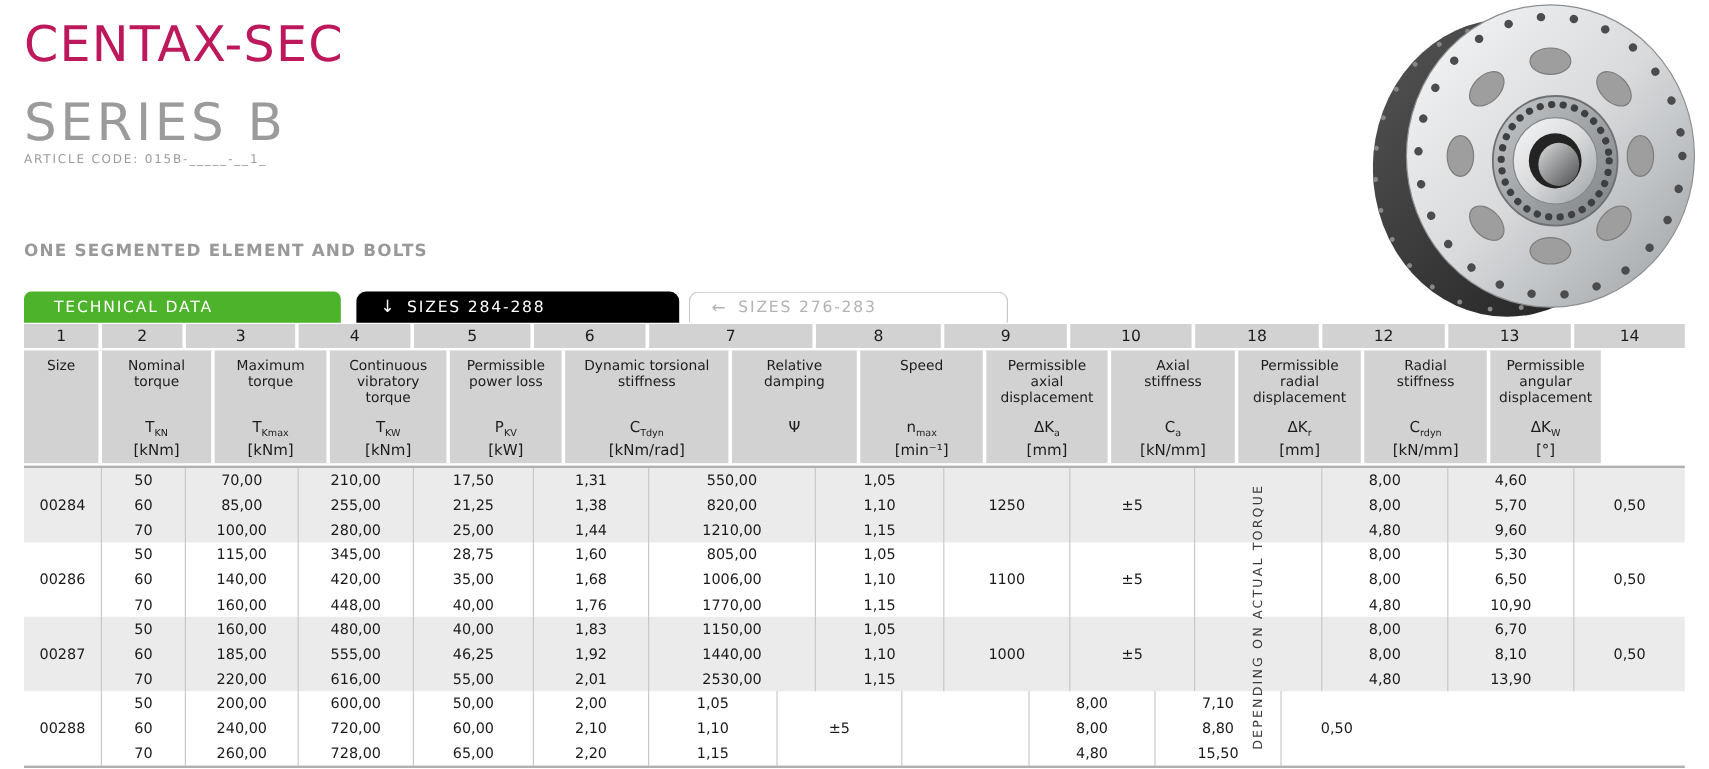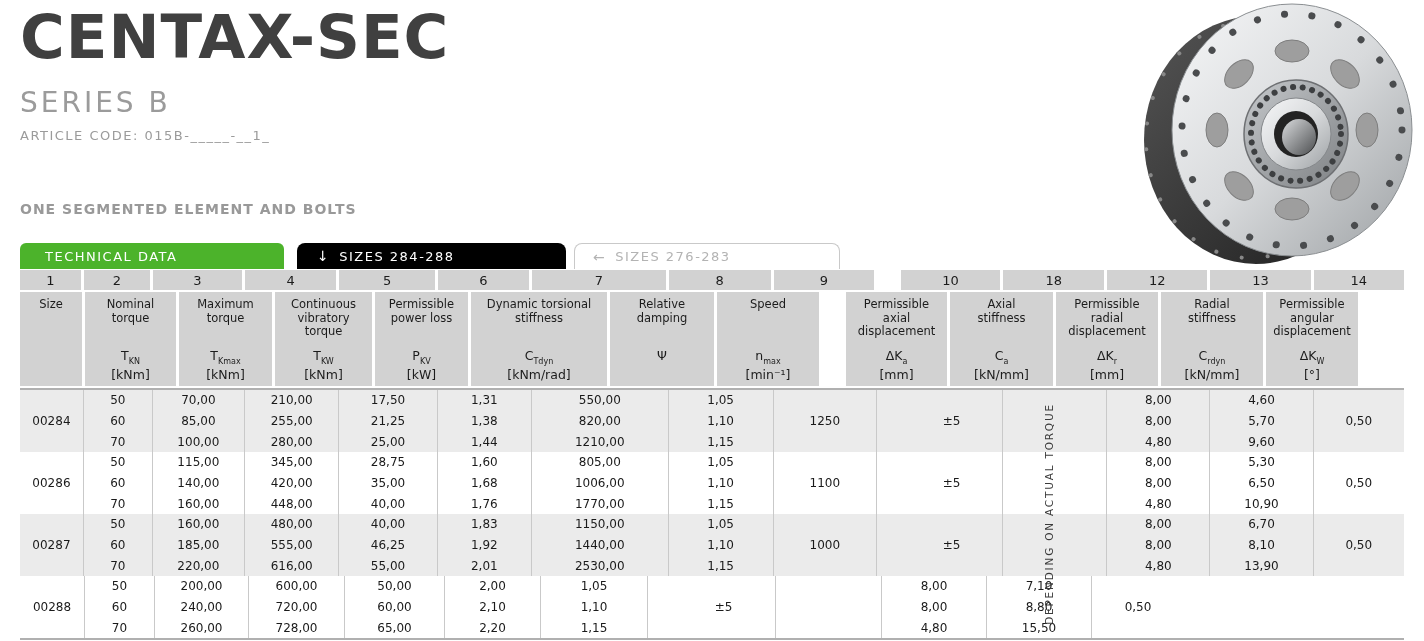--- a/index.html
+++ b/index.html
@@ -3,23 +3,23 @@
 <meta charset="utf-8">
 <style>
   html,body{margin:0;padding:0;}
   body{
     width:1424px;height:641px;position:relative;overflow:hidden;background:#fff;
     font-family:"DejaVu Sans","Liberation Sans",sans-serif;color:#1a1a1a;
   }
   *{box-sizing:border-box;}
 
   
-  .title{position:absolute;left:20px;top:12px;font-size:61px;line-height:50px;letter-spacing:1px;color:#404040;font-weight:700;}
-  .series{position:absolute;left:20px;top:80px;font-size:28px;line-height:46px;letter-spacing:3px;color:#9b9b9b;font-weight:400;}
-  .artcode{position:absolute;left:20px;top:128px;font-size:13px;letter-spacing:1.5px;color:#9b9b9b;}
+  .title{position:absolute;left:20px;top:12px;font-size:41px;line-height:50px;letter-spacing:1px;color:#be185d;font-weight:400;}
+  .series{position:absolute;left:20px;top:80px;font-size:43px;line-height:46px;letter-spacing:3px;color:#9b9b9b;font-weight:400;}
+  .artcode{position:absolute;left:20px;top:128px;font-size:10px;letter-spacing:1.5px;color:#9b9b9b;}
   .secthead{position:absolute;left:20px;top:201px;font-size:14px;font-weight:bold;letter-spacing:1px;color:#999;}
 
   
   .pimg{position:absolute;left:1144px;top:0;width:280px;height:268px;}
 
   
   .tabs{position:absolute;left:20px;top:243px;width:1384px;height:26px;display:flex;align-items:flex-end;}
   .tab{height:26px;display:flex;align-items:center;font-size:13px;font-weight:normal;letter-spacing:1.5px;}
   .tab-green{width:264px;background:#4cb32b;border-radius:6px 6px 0 0;color:#fff;padding-left:25px;}
   .tab-black{width:269px;margin-left:13px;background:#000;border-radius:8px 8px 0 0;color:#fff;padding-left:20px;}
@@ -45,21 +45,21 @@
   .bc{display:flex;flex-direction:column;border-right:1px solid #c9c9c9;height:62px;}
   .bc:last-child{border-right:none;}
   .ln{flex:1;display:flex;align-items:center;justify-content:center;font-size:12px;}
   .one{flex:1;display:flex;align-items:center;justify-content:center;font-size:12px;}
 
   .vnote{position:absolute;left:976px;top:0;width:106px;height:100%;pointer-events:none;}
   .vnote span{position:absolute;left:50%;top:50%;transform:translate(-50%,-50%) rotate(-90deg);white-space:nowrap;font-size:10.5px;letter-spacing:1.8px;color:#3a3a3a;}
 
   
   .c1{width:65px;}.c2{width:70px;}.c3{width:94px;}.c4{width:96px;}.c5{width:100px;}
-  .c6{width:96px;}.c7{width:139px;}.c8{width:107px;}.c9{width:105px;}.c10{width:104px;margin-left:24px;}
+  .c6{width:96px;}.c7{width:139px;}.c8{width:107px;}.c9{width:105px;}.c10{width:104px;}
   .c11{width:106px;}.c12{width:105px;}.c13{width:105px;}.c14{width:92px;}
 </style>
 </head>
 <body>
 
 <div class="title">CENTAX-SEC</div>
 <div class="series">SERIES B</div>
 <div class="artcode">ARTICLE CODE: 015B-_____-__1_</div>
 <div class="secthead">ONE SEGMENTED ELEMENT AND BOLTS</div>
 

